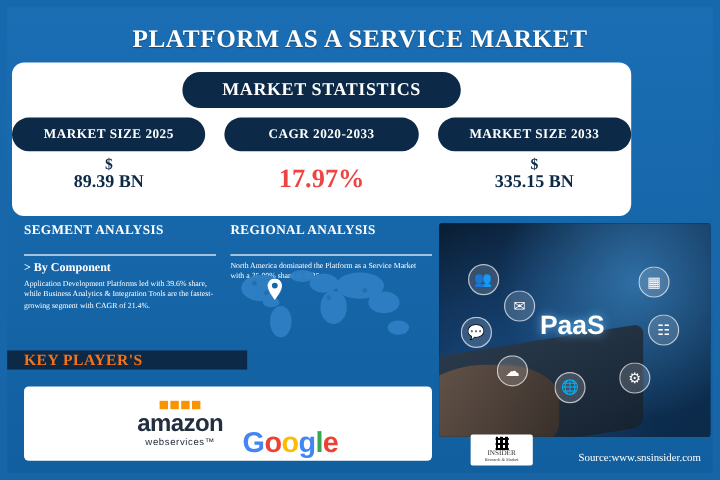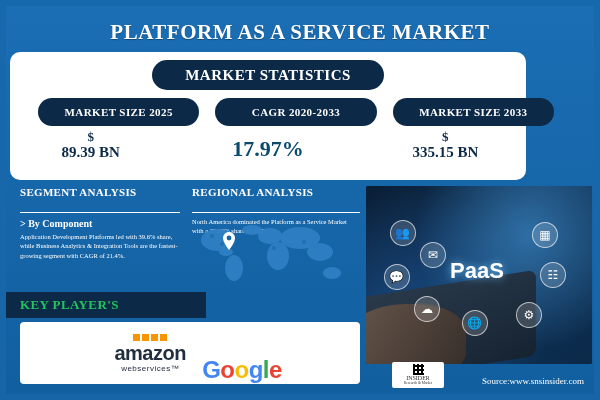--- a/index.html
+++ b/index.html
@@ -51,21 +51,21 @@
     border-radius: 15px;
     color: #ffffff;
     font-size: 15px;
     font-weight: bold;
     letter-spacing: .5px;
     display: flex; align-items: center; justify-content: center;
   }
   .pill-row {
     position: absolute;
     top: 46px; left: 0; width: 100%;
-    display: flex; justify-content: center; gap: 16px; margin-left: 28px;
+    display: flex; justify-content: center; gap: 16px;
   }
   .pill {
     width: 166px; height: 28px;
     background: #0c2a47;
     border-radius: 14px;
     color: #ffffff;
     font-size: 11px;
     font-weight: bold;
     letter-spacing: .4px;
     display: flex; align-items: center; justify-content: center;
@@ -76,21 +76,21 @@
     display: flex; justify-content: center; gap: 16px;
   }
   .val {
     width: 166px;
     text-align: center;
     color: #0c2a47;
     line-height: 1.08;
   }
   .val .cur { font-size: 13px; font-weight: bold; display:block; }
   .val .num { font-size: 15px; font-weight: bold; display:block; }
-  .val.big { font-size: 22px; font-weight: bold; color:#0c4a6e; display:flex;align-items:center;justify-content:center;height:38px;}
+  .val.big { font-size: 22px; font-weight: bold; color:#ef4444; display:flex;align-items:center;justify-content:center;height:38px;}
 
   
   .segment {
     position: absolute;
     left: 14px; top: 180px; width: 160px;
   }
   .sec-title {
     color: #ffffff;
     font-size: 11px;
     font-weight: bold;
@@ -134,23 +134,23 @@
   .pin {
     position: absolute;
     left: 30px; top: 14px;
     width: 14px; height: 18px;
   }
 
   
   .kp-title-bar {
     position: absolute;
     left: 0; top: 286px;
-    width: 200px; height: 26px;
+    width: 200px; height: 16px;
     background: #0c2a47;
-    color: #22c55e;
+    color: #f97316;
     font-size: 13px;
     font-weight: bold;
     letter-spacing: .4px;
     display: flex; align-items: center;
     padding-left: 14px;
   }
   .kp-panel {
     position: absolute;
     left: 14px; top: 316px;
     width: 340px; height: 62px;

